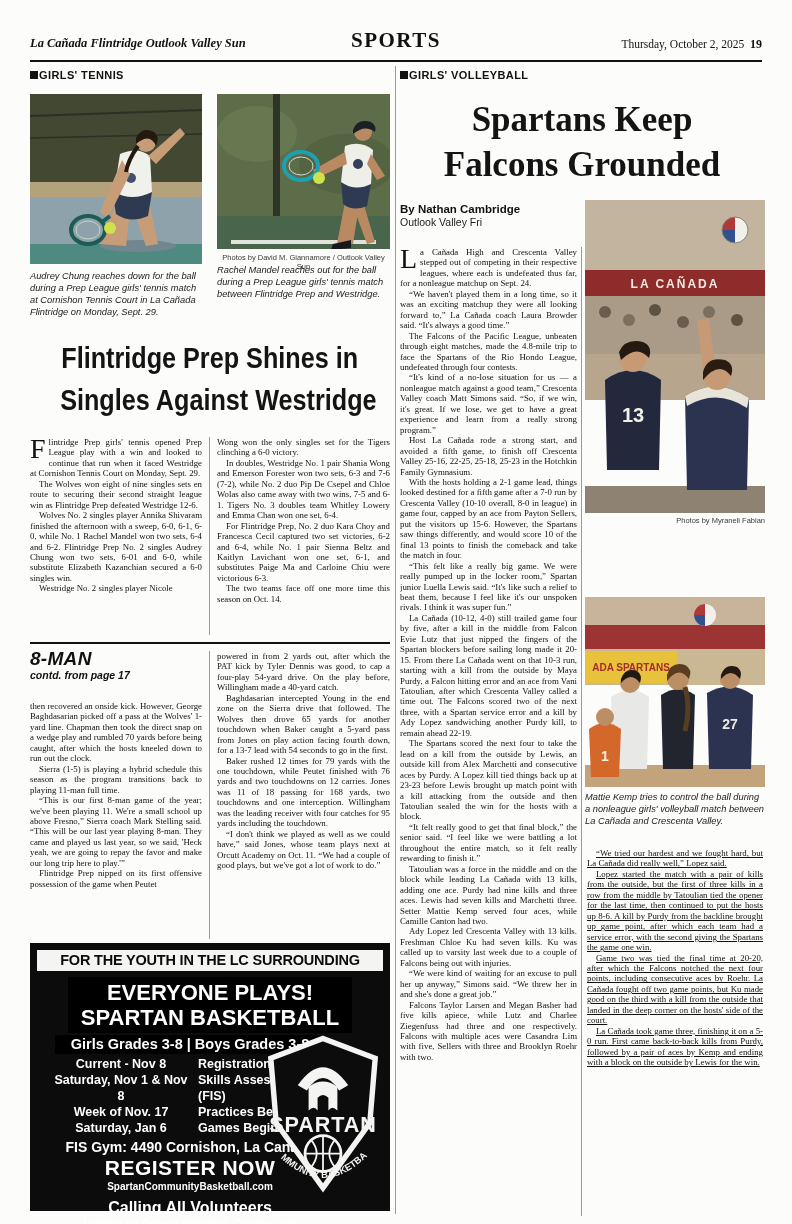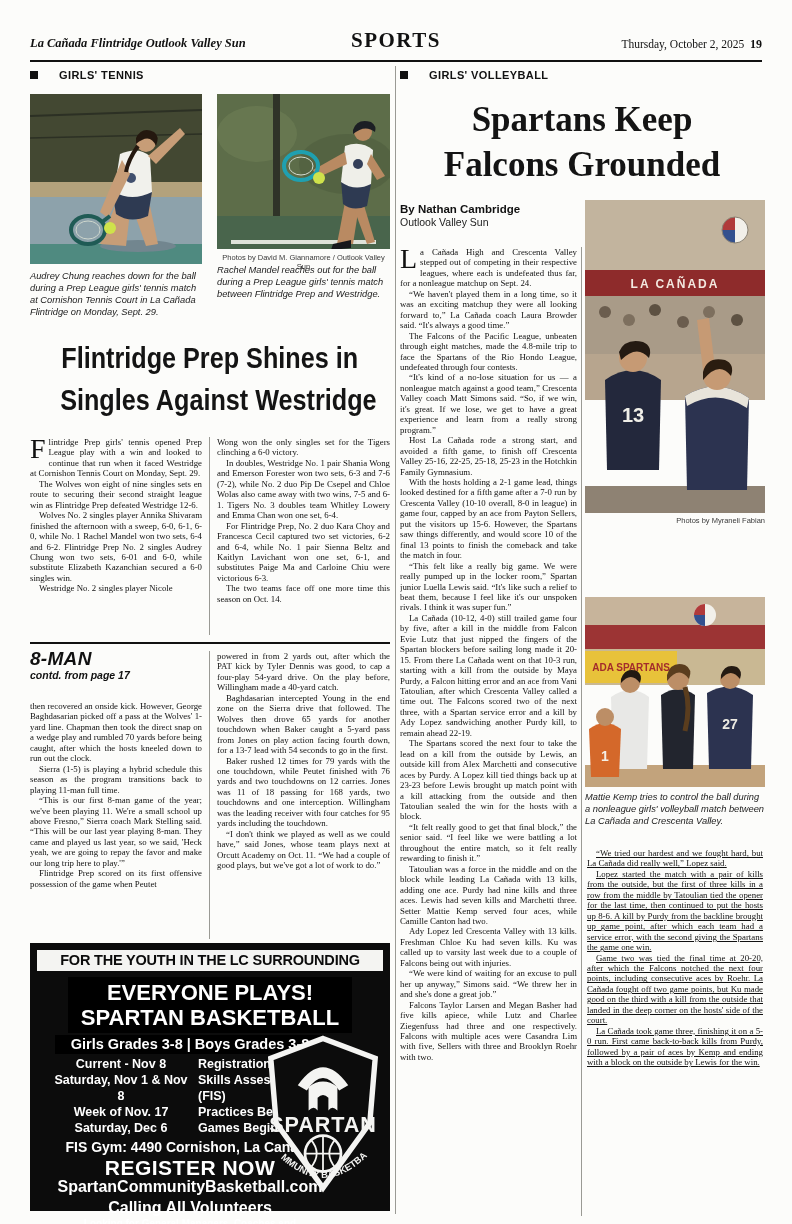--- a/index.html
+++ b/index.html
@@ -17,21 +17,21 @@
   #rule-header{left:30px;top:60px;width:732px;height:2px;}
   #rule-8man{left:30px;top:642px;width:360px;height:2px;}
   .vrule{position:absolute;width:1px;background:#9a9a94;}
   #vr1{left:209px;top:437px;height:198px;}
   #vr2{left:209px;top:651px;height:288px;}
   #vr3{left:395px;top:66px;height:1148px;}
   #vr4{left:581px;top:247px;height:969px;}
 
   
   .kicker{font:bold 11px/12px "Liberation Sans",sans-serif;letter-spacing:.4px;
-          display:flex;align-items:center;gap:21px;}
+          display:flex;align-items:center;gap:1px;}
   .kicker .sq{width:8px;height:8px;background:#111;display:inline-block;}
   #kicker-tennis{left:30px;top:69px;}
   #kicker-vb{left:400px;top:69px;}
 
   
   .hl-sans{left:30px;top:337px;width:360px;text-align:center;
            font:bold 30px/42px "Liberation Sans",sans-serif;color:#141414;}
   .hl-sans span{display:inline-block;transform:scaleX(.84);white-space:nowrap;}
   .hl-serif{left:398px;top:97px;width:368px;text-align:center;
             font:bold 35px/45px "Liberation Serif",serif;color:#141414;}
@@ -83,21 +83,21 @@
       text-align:center;font-weight:bold;font-size:22px;line-height:25px;padding:3px 0;}
   .ad-left{position:absolute;left:10px;top:92px;width:300px;text-align:center;}
   .ad-grades{background:#000;font-weight:bold;font-size:14.5px;line-height:19px;
       width:270px;margin:0 auto 2px auto;}
   .ad-grid{display:grid;grid-template-columns:142px 1fr;column-gap:6px;width:280px;
       margin:0 auto;font-weight:bold;font-size:12.5px;line-height:16px;}
   .ad-grid .when{text-align:center;}
   .ad-grid .what{text-align:left;}
   .ad-gym{font-weight:bold;font-size:14px;line-height:18px;margin-top:2px;}
   .ad-register{font-weight:bold;font-size:21px;line-height:23px;letter-spacing:.5px;}
-  .ad-site{font-weight:bold;font-size:16px;line-height:16px;text-align:center;}
+  .ad-site{font-weight:bold;font-size:10px;line-height:16px;text-align:center;}
   .ad-volunteers{font-weight:bold;font-size:16px;line-height:19px;margin-top:3px;}
   .ad-detail{font-weight:bold;font-size:10px;line-height:12px;width:262px;margin:1px auto 0;}
   .ad-logo{position:absolute;right:4px;top:90px;}
 </style>
 </head>
 <body>
 
 <div class="page">
 
   <div class="abs mast-left">La Cañada Flintridge Outlook Valley Sun</div>
@@ -191,36 +191,36 @@
   <div class="abs hrule" id="rule-8man"></div>
 
   <div class="abs cont-head">
     <div class="cont-title">8-MAN</div>
     <div class="cont-sub">contd. from page 17</div>
   </div>
   <div class="abs news" id="eight-col1">
       <p class="cont">then recovered an onside kick. However, George Baghdasarian picked off a pass at the Wolves' 1-yard line. Chapman then took the direct snap on a wedge play and rumbled 70 yards before being caught, after which the hosts kneeled down to run out the clock.</p>
       <p>Sierra (1-5) is playing a hybrid schedule this season as the program transitions back to playing 11-man full time.</p>
       <p>“This is our first 8-man game of the year; we've been playing 11. We're a small school up above Fresno,” Sierra coach Mark Stelling said. “This will be our last year playing 8-man. They came and played us last year, so we said, 'Heck yeah, we are going to repay the favor and make our long trip here to play.'”</p>
-      <p>Flintridge Prep scored on its first offensive possession of the game when Peutet</p>
+      <p>Flintridge Prep nipped on its first offensive possession of the game when Peutet</p>
     </div>
   <div class="abs news" id="eight-col2">
       <p class="cont">powered in from 2 yards out, after which the PAT kick by Tyler Dennis was good, to cap a four-play 54-yard drive. On the play before, Willingham made a 40-yard catch.</p>
       <p>Baghdasarian intercepted Young in the end zone on the Sierra drive that followed. The Wolves then drove 65 yards for another touchdown when Baker caught a 5-yard pass from Jones on play action facing fourth down, for a 13-7 lead with 54 seconds to go in the first.</p>
       <p>Baker rushed 12 times for 79 yards with the one touchdown, while Peutet finished with 76 yards and two touchdowns on 12 carries. Jones was 11 of 18 passing for 168 yards, two touchdowns and one interception. Willingham was the leading receiver with four catches for 95 yards including the touchdown.</p>
       <p>“I don't think we played as well as we could have,” said Jones, whose team plays next at Orcutt Academy on Oct. 11. “We had a couple of good plays, but we've got a lot of work to do.”</p>
     </div>
 
   <div class="abs hl-serif">
     <span>Spartans Keep</span><br>
     <span>Falcons Grounded</span>
   </div>
   <div class="abs byline">
     <div>By Nathan Cambridge</div>
-    <div class="org">Outlook Valley Sun</div>
+    <div class="org">Outlook Valley Fri</div>
   </div>
 
   <div class="abs news" id="vb-col1">
       <p class="dropcap">La Cañada High and Crescenta Valley stepped out of competing in their respective leagues, where each is undefeated thus far, for a nonleague matchup on Sept. 24.</p>
       <p>“We haven't played them in a long time, so it was an exciting matchup they were all looking forward to,” La Cañada coach Laura Browder said. “It's always a good time.”</p>
       <p>The Falcons of the Pacific League, unbeaten through eight matches, made the 4.8-mile trip to face the Spartans of the Rio Hondo League, undefeated through four contests.</p>
       <p>“It's kind of a no-lose situation for us — a nonleague match against a good team,” Crescenta Valley coach Matt Simons said. “So, if we win, it's great. If we lose, we get to have a great experience and learn from a really strong program.”</p>
       <p>Host La Cañada rode a strong start, and avoided a fifth game, to finish off Crescenta Valley 25-16, 22-25, 25-18, 25-23 in the Hotchkin Family Gymnasium.</p>
       <p>With the hosts holding a 2-1 game lead, things looked destined for a fifth game after a 7-0 run by Crescenta Valley (10-10 overall, 8-0 in league) in game four, capped by an ace from Payton Sellers, put the visitors up 15-6. However, the Spartans saw things differently, and would score 10 of the final 13 points to finish the comeback and take the match in four.</p>
       <p>“This felt like a really big game. We were really pumped up in the locker room,” Spartan junior Luella Lewis said. “It's like such a relief to beat them, because I feel like it's our unspoken rivals. I think it was super fun.”</p>
@@ -303,21 +303,21 @@
     </div>
     <div class="ad-left">
       <div class="ad-grades">Girls Grades 3-8  |  Boys Grades   3-8</div>
       <div class="ad-grid">
         <span class="when">Current - Nov 8</span>
         <span class="what">Registration</span>
         <span class="when">Saturday, Nov 1 &amp; Nov 8</span>
         <span class="what">Skills Assessment (FIS)</span>
         <span class="when">Week of Nov. 17</span>
         <span class="what">Practices Begin</span>
-        <span class="when">Saturday, Dec 6</span>
+        <span class="when">Saturday, Jan 6</span>
         <span class="what">Games Begin</span>
       </div>
       <div class="ad-gym">FIS Gym: 4490 Cornishon, La Canada</div>
       <div class="ad-register">REGISTER NOW</div>
       <div class="ad-site">SpartanCommunityBasketball.com</div>
       <div class="ad-volunteers">Calling All Volunteers</div>
       <div class="ad-detail">Looking for General Managers. Coaches and Secretaries for the league. Parents and students are welcomed.</div>
     </div>
     <svg class="ad-logo" width="126" height="162" viewBox="0 0 140 180">
       <path d="M70 6 L128 28 L122 100 L70 172 L18 100 L12 28 Z" fill="#0c0c0c" stroke="#f4f4f2" stroke-width="6"></path>

